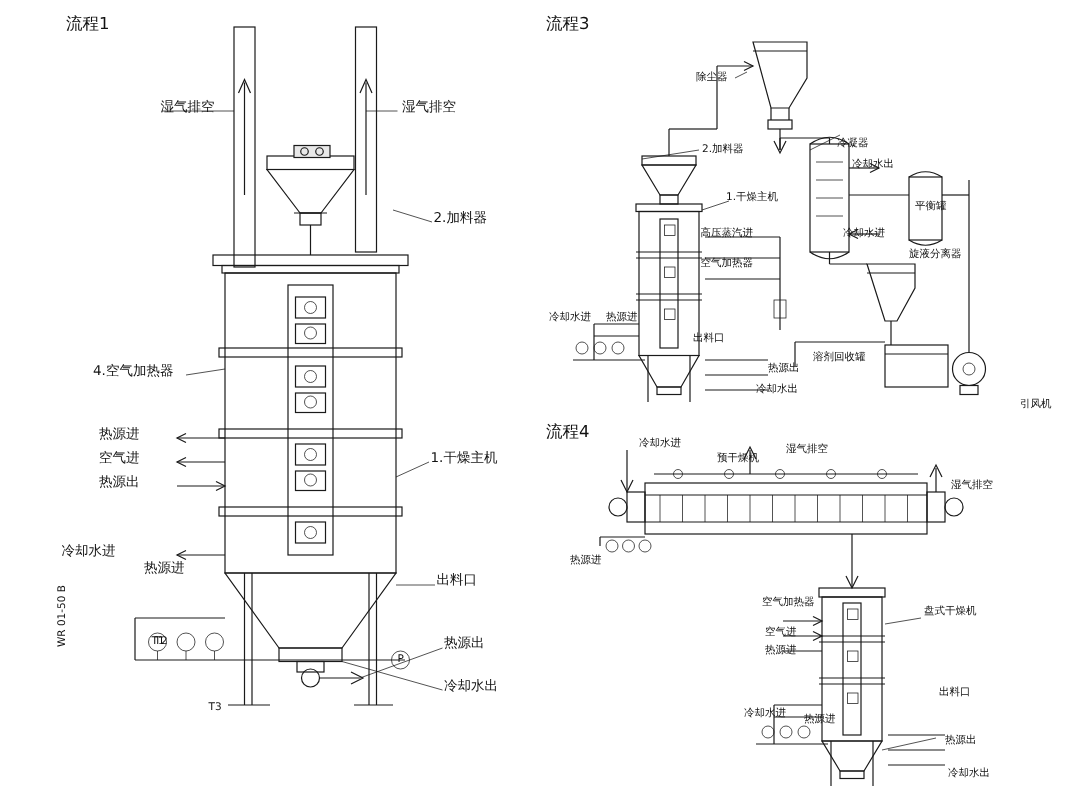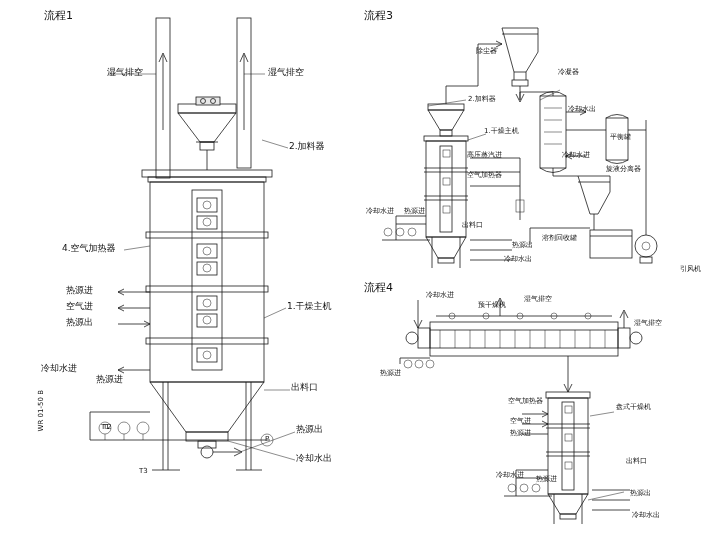--- a/index.html
+++ b/index.html
@@ -332,23 +332,23 @@
   <div class="lbl" style="left:296px; top:425px;">热源出</div>
   <div class="lbl" style="left:296px; top:454px;">冷却水出</div>
   <div class="lbl vert tiny" style="left:38px; top:390px;">WR 01-50 B</div>
   <div class="lbl tiny" style="left:101px; top:424px;">T1</div>
   <div class="lbl tiny" style="left:103px; top:424px;">T2</div>
   <div class="lbl tiny" style="left:139px; top:424px;margin-top:44px;">T3</div>
   <div class="lbl tiny" style="left:265px; top:436px;">P</div>
 
   <div class="lbl big" style="left:364px; top:10px;">流程3</div>
 
-  <div class="lbl tiny" style="left:464px; top:48px;margin-left:12px;">除尘器</div>
+  <div class="lbl tiny" style="left:464px; top:48px;">除尘器</div>
   <div class="lbl tiny" style="left:468px; top:96px;">2.加料器</div>
-  <div class="lbl tiny" style="left:558px; top:69px;text-align:right;">冷凝器</div>
+  <div class="lbl tiny" style="left:558px; top:92px;text-align:right;">冷凝器</div>
   <div class="lbl tiny" style="left:568px; top:106px;">冷却水出</div>
   <div class="lbl tiny" style="left:484px; top:128px;">1.干燥主机</div>
   <div class="lbl tiny" style="left:610px; top:134px;">平衡罐</div>
   <div class="lbl tiny" style="left:467px; top:152px;">高压蒸汽进</div>
   <div class="lbl tiny" style="left:562px; top:152px;">冷却水进</div>
   <div class="lbl tiny" style="left:606px; top:166px;">旋液分离器</div>
   <div class="lbl tiny" style="left:467px; top:172px;">空气加热器</div>
   <div class="lbl tiny" style="left:366px; top:208px;">冷却水进</div>
   <div class="lbl tiny" style="left:404px; top:208px;">热源进</div>
   <div class="lbl tiny" style="left:462px; top:222px;">出料口</div>

